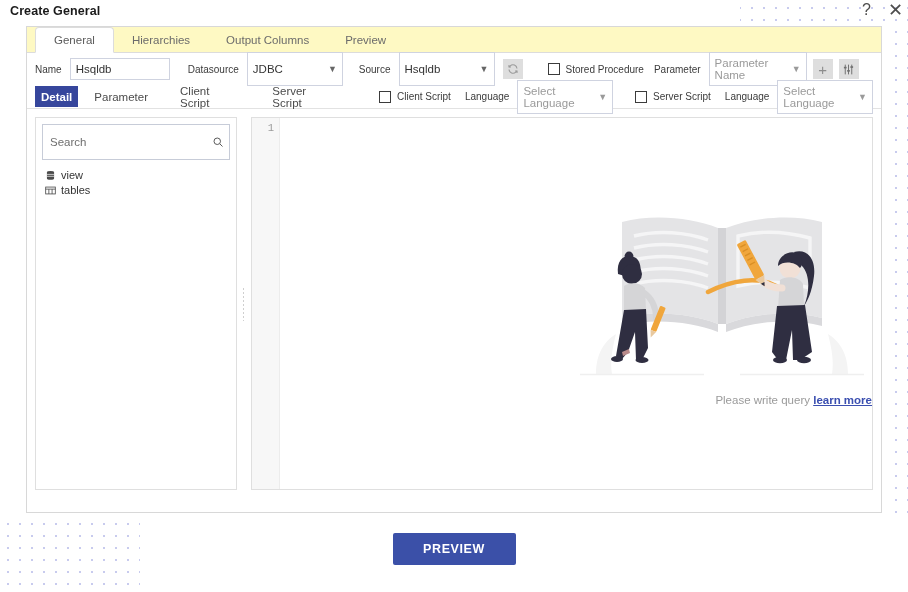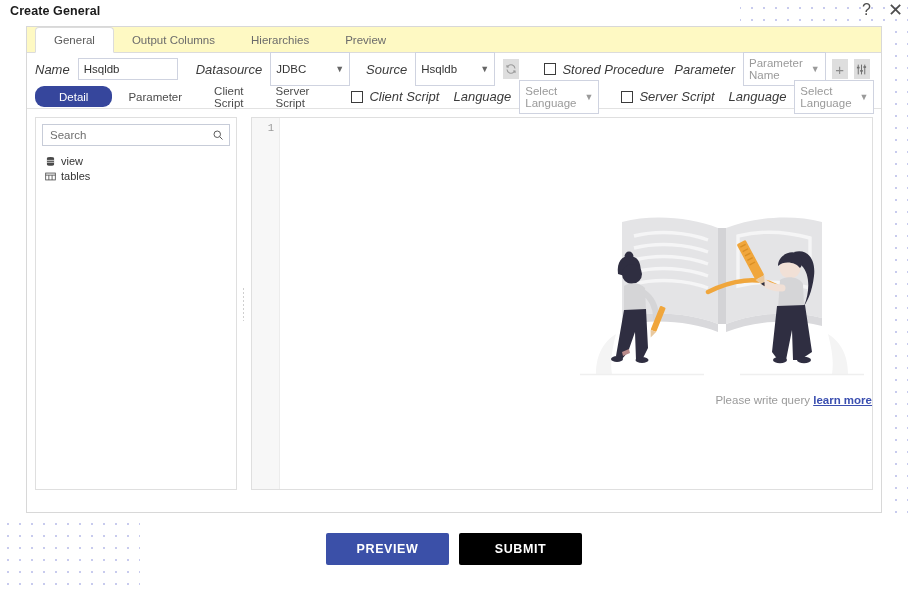--- a/index.html
+++ b/index.html
@@ -83,22 +83,22 @@
 
   
   .formrow {
     display: flex; align-items: center;
     height: 32px;
     padding: 0 8px;
     gap: 0px;
     background: #fff;
   }
   .lbl {
-    font-size: 13px; color: #3b3b3b;
-    margin-right: 8px; white-space: nowrap; font-style: italic;
+    font-size: 10px; color: #3b3b3b;
+    margin-right: 8px; white-space: nowrap;
   }
   .txtinput {
     height: 22px; width: 100px;
     border: 1px solid #cfd3e0;
     background: #fff;
     font-size: 11.5px; color: #333;
     padding: 0 5px;
     outline: none;
     font-family: "Liberation Sans", sans-serif;
   }
@@ -152,41 +152,40 @@
     height: 21px;
     display: flex; align-items: center; justify-content: center;
     padding: 0 16px;
     font-size: 11.5px; color: #4b4b4b;
     cursor: pointer;
     background: transparent;
   }
   .subtab.active {
     background: #36469c;
     color: #ffffff;
-    font-weight: normal;
-    padding: 0 24px;
-    border-radius: 9px;
+    font-weight: bold;
+    padding: 0 6px;
   }
 
   
   .bodywrap {
     display: flex;
     height: 389px;
     padding: 8px;
     gap: 0;
   }
   .leftpane {
     width: 202px;
     border: 1px solid #dfdfdf;
     background: #fff;
     padding: 6px;
     display: flex; flex-direction: column;
   }
   .searchbox {
-    height: 22px;
+    height: 36px;
     border: 1px solid #c7ccd8;
     display: flex; align-items: center;
     padding: 0 5px;
     margin-bottom: 8px;
   }
   .searchbox input {
     border: none; outline: none; flex: 1;
     font-size: 11.5px; color: #333;
     font-family: "Liberation Sans", sans-serif;
     background: transparent;
@@ -278,22 +277,22 @@
   <div class="plate plate-bottom"></div>
 
   <div class="win-title">Create General</div>
   <div class="win-ctrl win-help">?</div>
   <div class="win-ctrl win-close">✕</div>
 
   <div class="card">
 
     <div class="tabstrip">
       <div class="tab active">General</div>
+      <div class="tab">Hierarchies</div>
       <div class="tab">Output Columns</div>
-      <div class="tab">Hierarchies</div>
       <div class="tab">Preview</div>
     </div>
 
     <div class="formrow">
       <span class="lbl">Name</span>
       <input class="txtinput" style="width: 100px;" value="Hsqldb">
 
       <span class="lbl" style="margin-left:18px">Datasource</span>
       <div class="sel" style="width:96px">
         <span>JDBC</span>
@@ -491,16 +490,15 @@
             <span>Please write query</span>
             <a>learn more</a>
           </div>
         </div>
       </div>
     </div>
   </div>
 
   <div class="footer">
     <button class="btn btn-preview">PREVIEW</button>
-    <button class="btn btn-submit">SUBMIT</button>
   </div>
 
 </div>
 
 </body></html>

